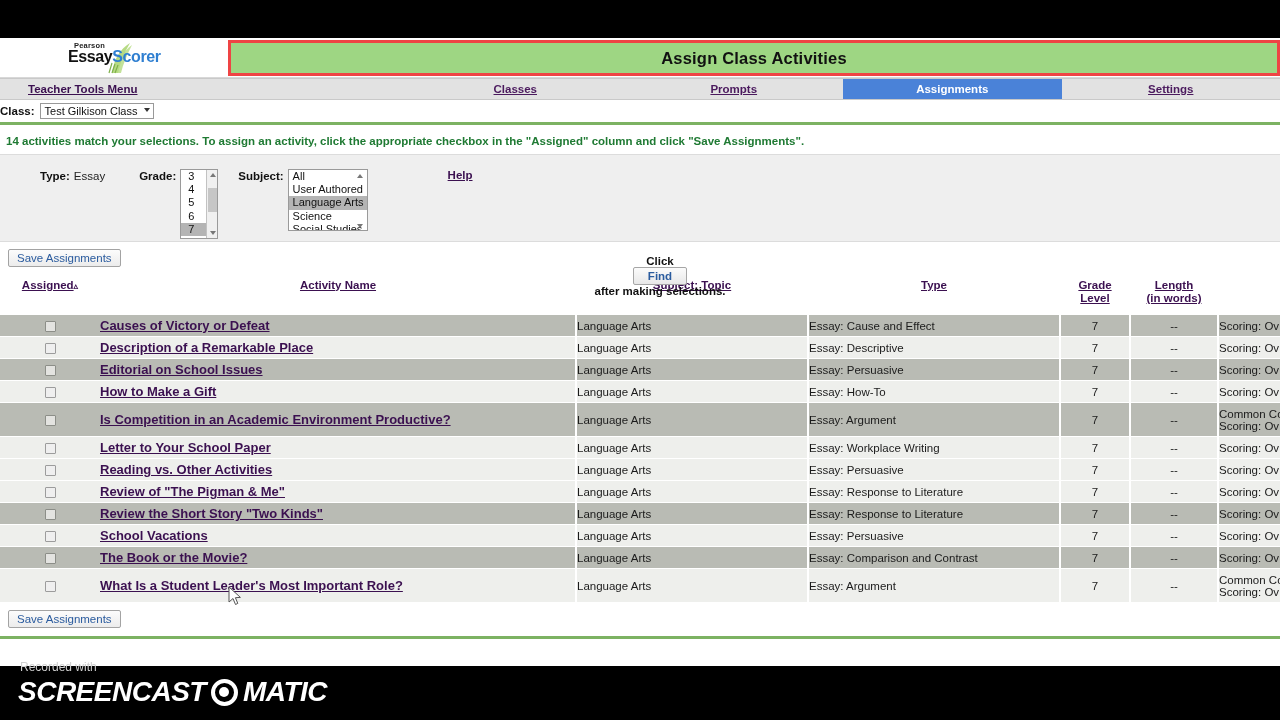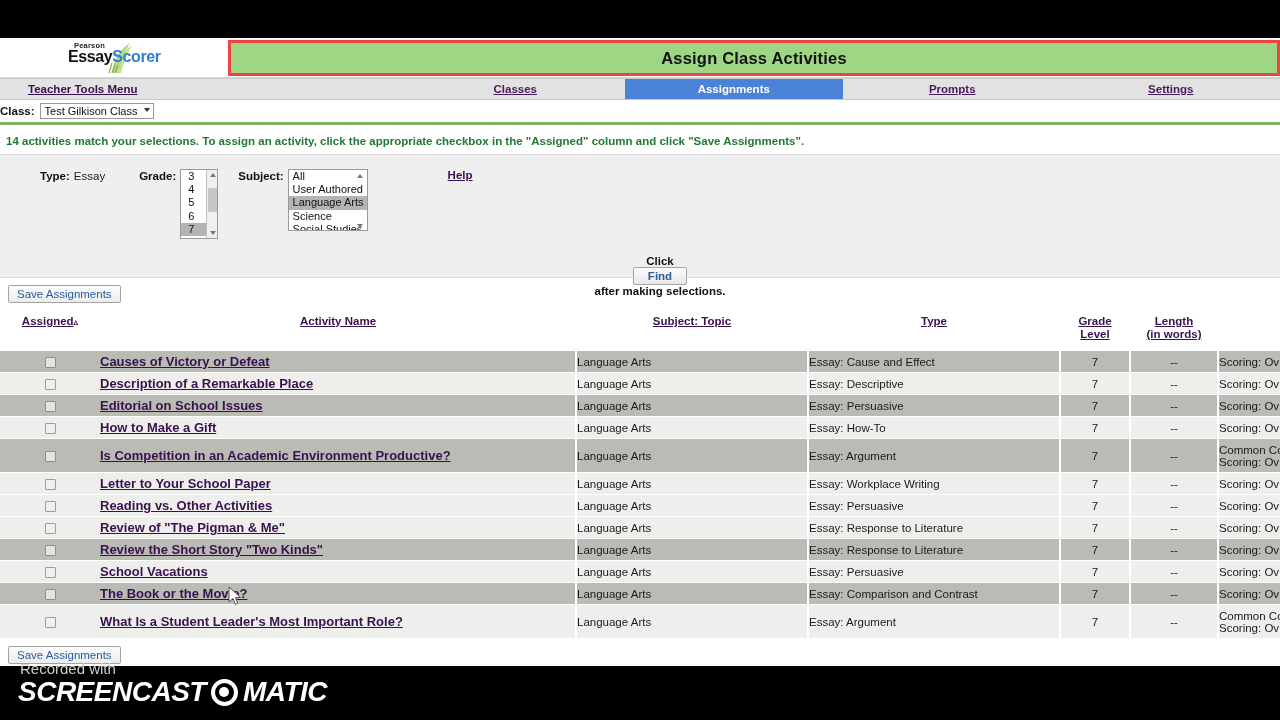--- a/index.html
+++ b/index.html
@@ -80,21 +80,21 @@
   
   .green-rule { height:3px; background:#7cb262; }
 
   
   .status-bar { background:#ffffff; padding:6px 0 5px 6px; }
   .status-text { font-size:11.5px; font-weight:bold; color:#1f7a33; }
 
   
   .filter-panel {
     background:#efefef; border-top:1px solid #dcdcdc; border-bottom:1px solid #dcdcdc;
-    padding:14px 0 14px 0; position:relative; height:124px;
+    padding:14px 0 14px 0; position:relative; height:88px;
   }
   .filter-row { display:flex; align-items:flex-start; padding-left:40px; }
   .f-label { font-size:11.5px; font-weight:bold; color:#111; margin-right:4px; line-height:14px;}
   .f-value { font-size:11.5px; color:#222; line-height:14px;}
   .f-group { display:flex; align-items:flex-start; }
   .gap-a { width:34px; } .gap-b { width:20px; } .gap-c { width:80px; }
 
   .listbox {
     background:#ffffff; border:1px solid #9a9a9a;
     font-size:11px; color:#111; position:relative;
@@ -198,21 +198,21 @@
   td.cell-subject, td.cell-type, td.cell-grade, td.cell-length, td.cell-scoring {
     border-left:2px solid #ffffff;
   }
 
   
   .footer-rule { height:3px; background:#7cb262; margin-top:4px;}
   .footer-area { height:52px; background:#ffffff; position:relative; }
 
   
   .watermark { position:absolute; left:0; top:652px; width:1280px; height:68px; }
-  .wm-rec { position:absolute; left:20px; top:8px; font-size:15px; color:#cfcfcf; }
+  .wm-rec { position:absolute; left:20px; top:8px; font-size:12px; color:#cfcfcf; }
   .wm-row { position:absolute; left:18px; top:24px; display:flex; align-items:center; }
   .wm-txt {
     font-size:28px; font-weight:bold; color:#ffffff;
     font-style:italic; letter-spacing:-0.5px;
   }
   .wm-circle {
     width:27px; height:27px; border-radius:50%; border:4px solid #fff;
     margin:0 5px; display:flex; align-items:center; justify-content:center;
   }
   .wm-dot { width:10px; height:10px; border-radius:50%; background:#fff; }
@@ -243,22 +243,22 @@
         <span class="title">Assign Class Activities</span>
       </div>
     </div>
 
     <div class="navbar">
       <div class="nav-left">
         <span class="nav-tools">Teacher Tools Menu</span>
       </div>
       <div class="nav-right">
         <div class="nav-item">Classes</div>
+        <div class="nav-item">Prompts</div>
         <div class="nav-item active">Assignments</div>
-        <div class="nav-item">Prompts</div>
         <div class="nav-item">Settings</div>
       </div>
     </div>
 
     <div class="class-row">
       <span class="class-label">Class:</span>
       <div class="class-select">
         <span>Test Gilkison Class</span>
         <span class="caret"></span>
       </div>

